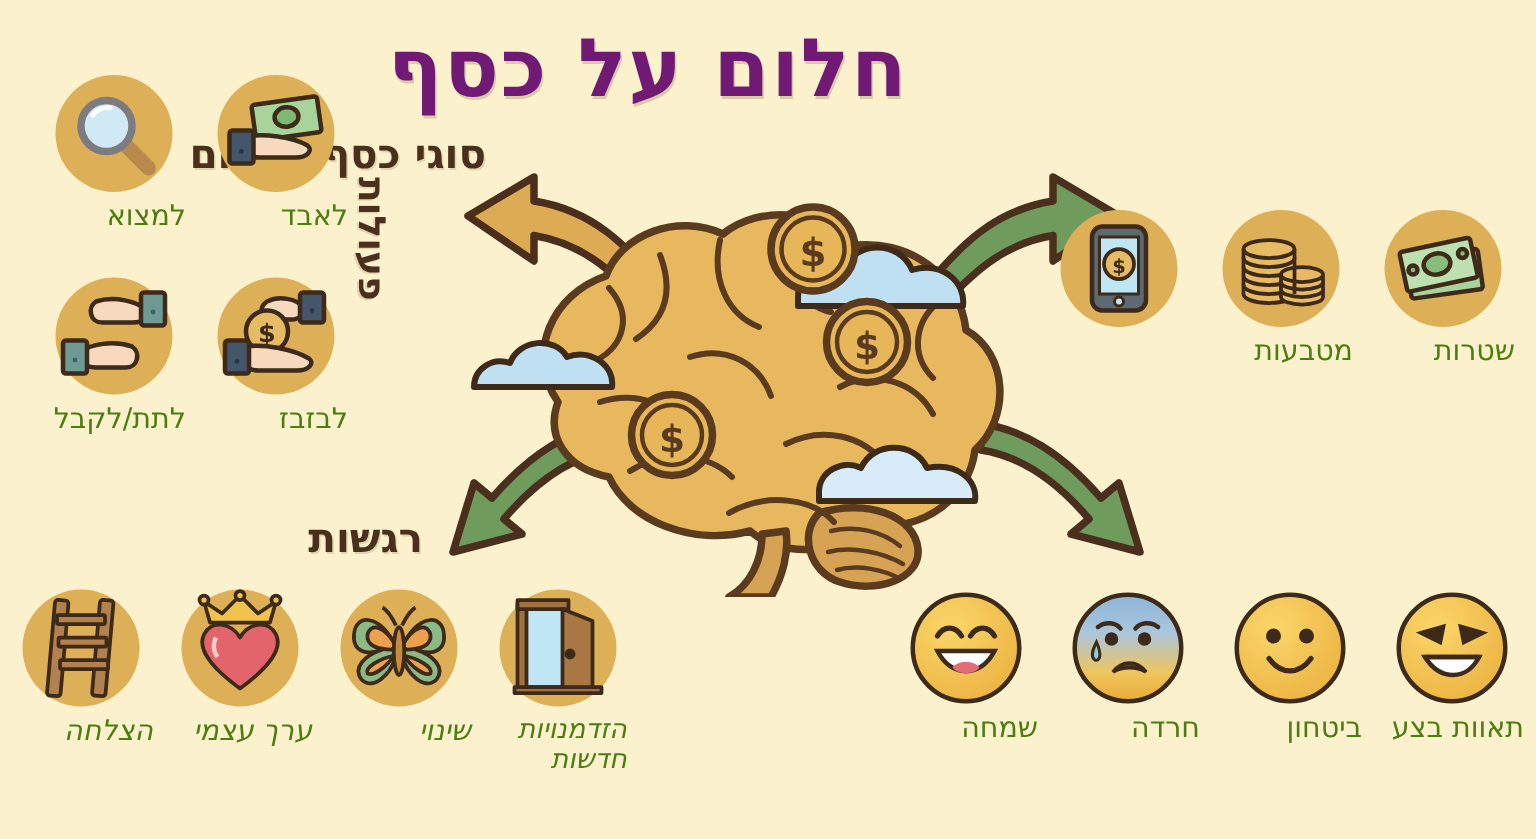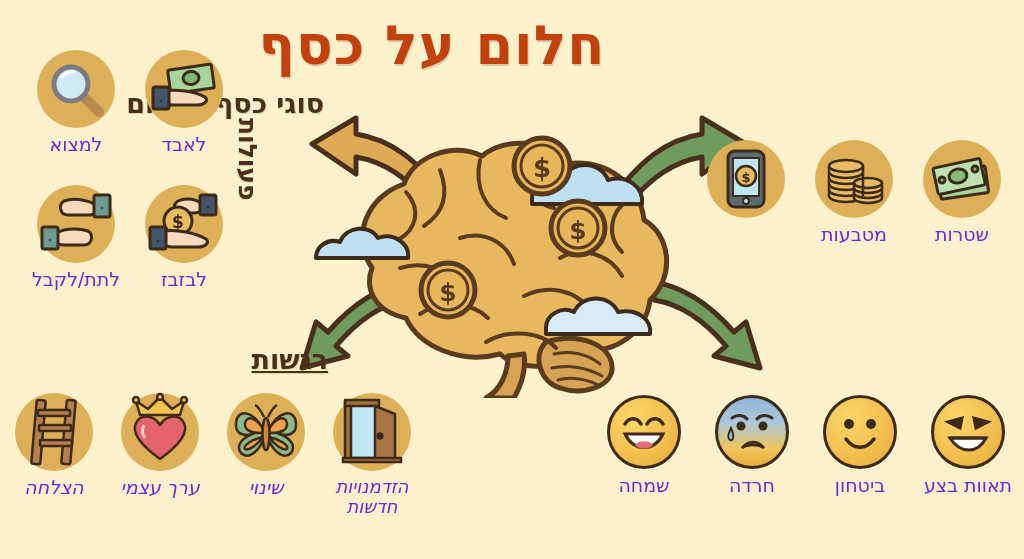--- a/index.html
+++ b/index.html
@@ -14,55 +14,56 @@
   #stage{position:absolute;inset:0;width:1024px;height:559px;}
 
   .abs{position:absolute;}
 
   
   .title{
     top:14px;left:0;width:864px;
     text-align:center;
     font-size:54px;
     font-weight:bold;
-    color:#c2410c;
+    color:#701a75;
     letter-spacing:1px;
     text-shadow:1px 2px 0 rgba(120,85,50,.25);
   }
 
   
   .sec-head{
     font-size:27px;font-weight:bold;color:#4a2f1c;
     white-space:nowrap;
     text-shadow:1px 1px 0 rgba(140,105,60,.22);
   }
   .head-types{top:88px;right:700px;}
-  .head-feelings{top:344px;right:696px;text-decoration:underline;}
+  .head-feelings{top:344px;right:742px;}
   .head-meanings{top:344px;left:96px;}
   .head-actions{
     top:118px;left:262px;
     transform:rotate(90deg);
     transform-origin:left top;
     font-size:25px;
   }
 
   
   .tile{width:96px;text-align:center;}
   .disc{
     width:78px;height:78px;border-radius:50%;
     background:#ddb057;
     margin:0 auto;
     position:relative;
     display:flex;align-items:center;justify-content:center;
   }
   .disc svg{display:block;overflow:visible;}
   .cap{
     margin-top:6px;
-    font-size:19px;color:#6d28d9;line-height:1.1;
+    font-size:19px;color:#4d7c0f;line-height:1.1;
     white-space:pre-line;
+    text-align:right;
   }
   .cap.small{font-size:18px;}
 
   
   .grid-types{top:140px;right:14px;display:flex;gap:12px;flex-direction:row;}
   .grid-feelings{top:395px;right:8px;display:flex;gap:12px;flex-direction:row;}
   .grid-meanings{top:393px;left:6px;display:flex;gap:10px;flex-direction:row-reverse;font-style:italic;}
   .grid-actions{top:50px;left:16px;display:grid;grid-template-columns:repeat(2,108px);grid-auto-rows:135px;}
 
   

